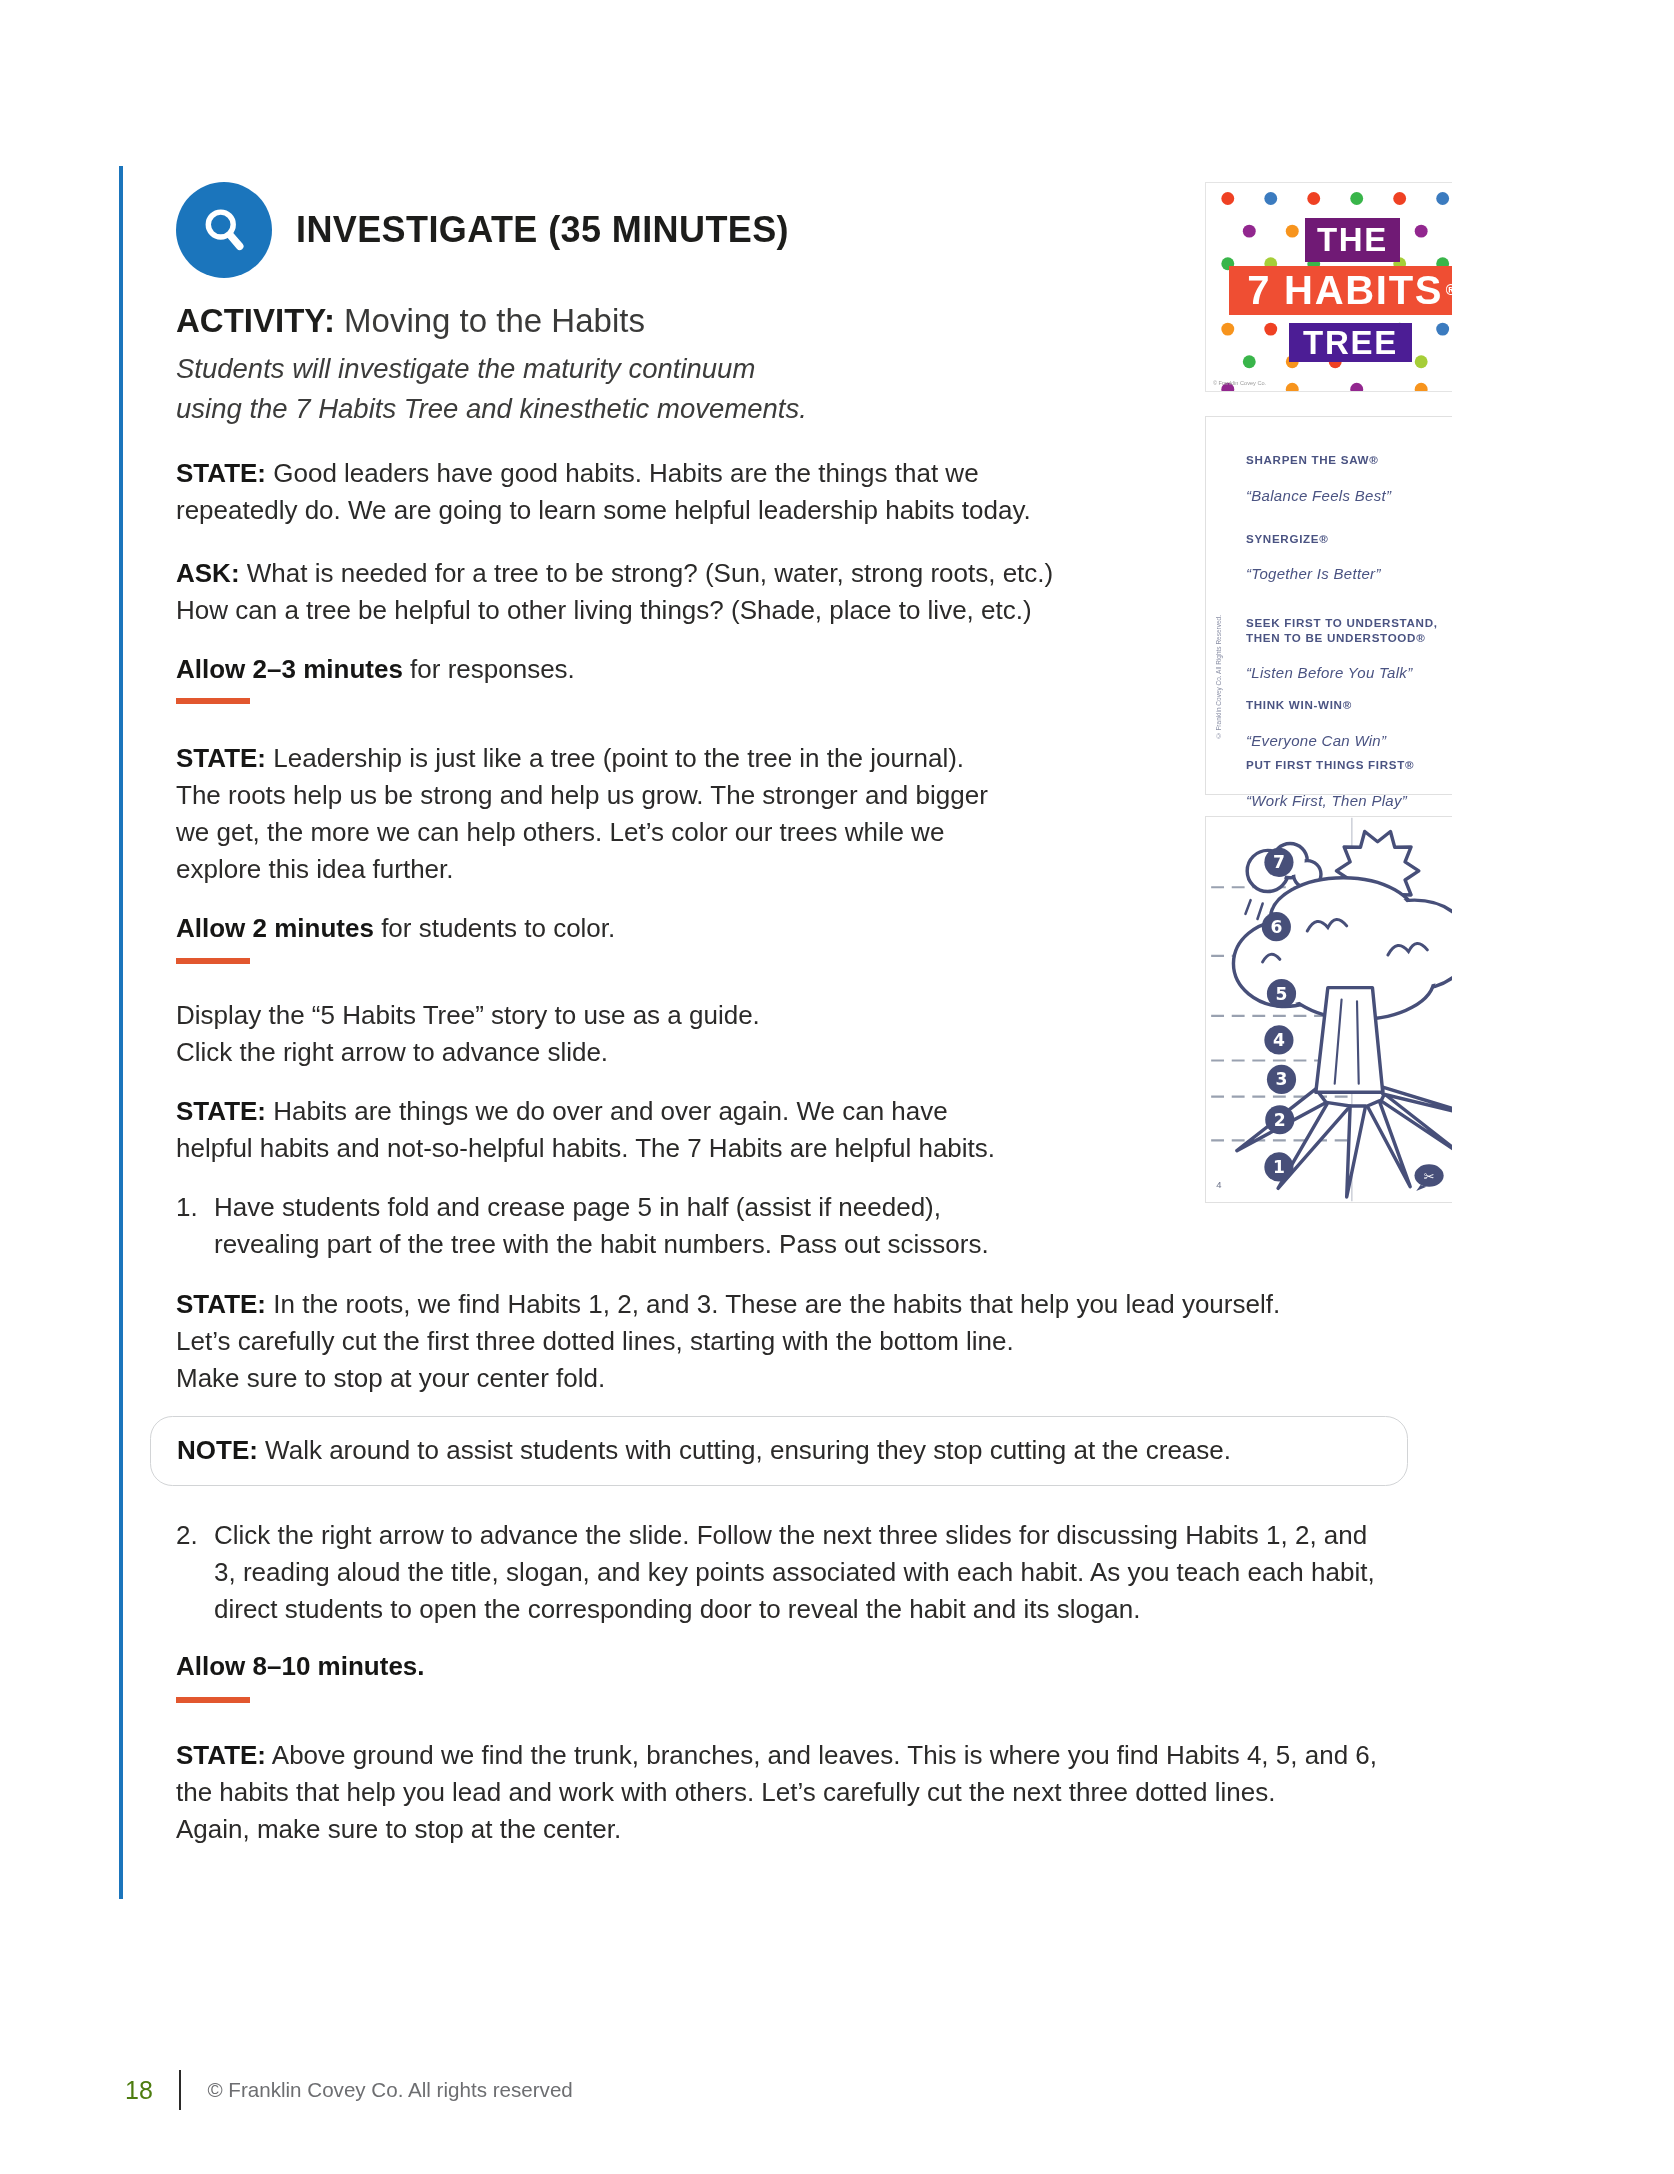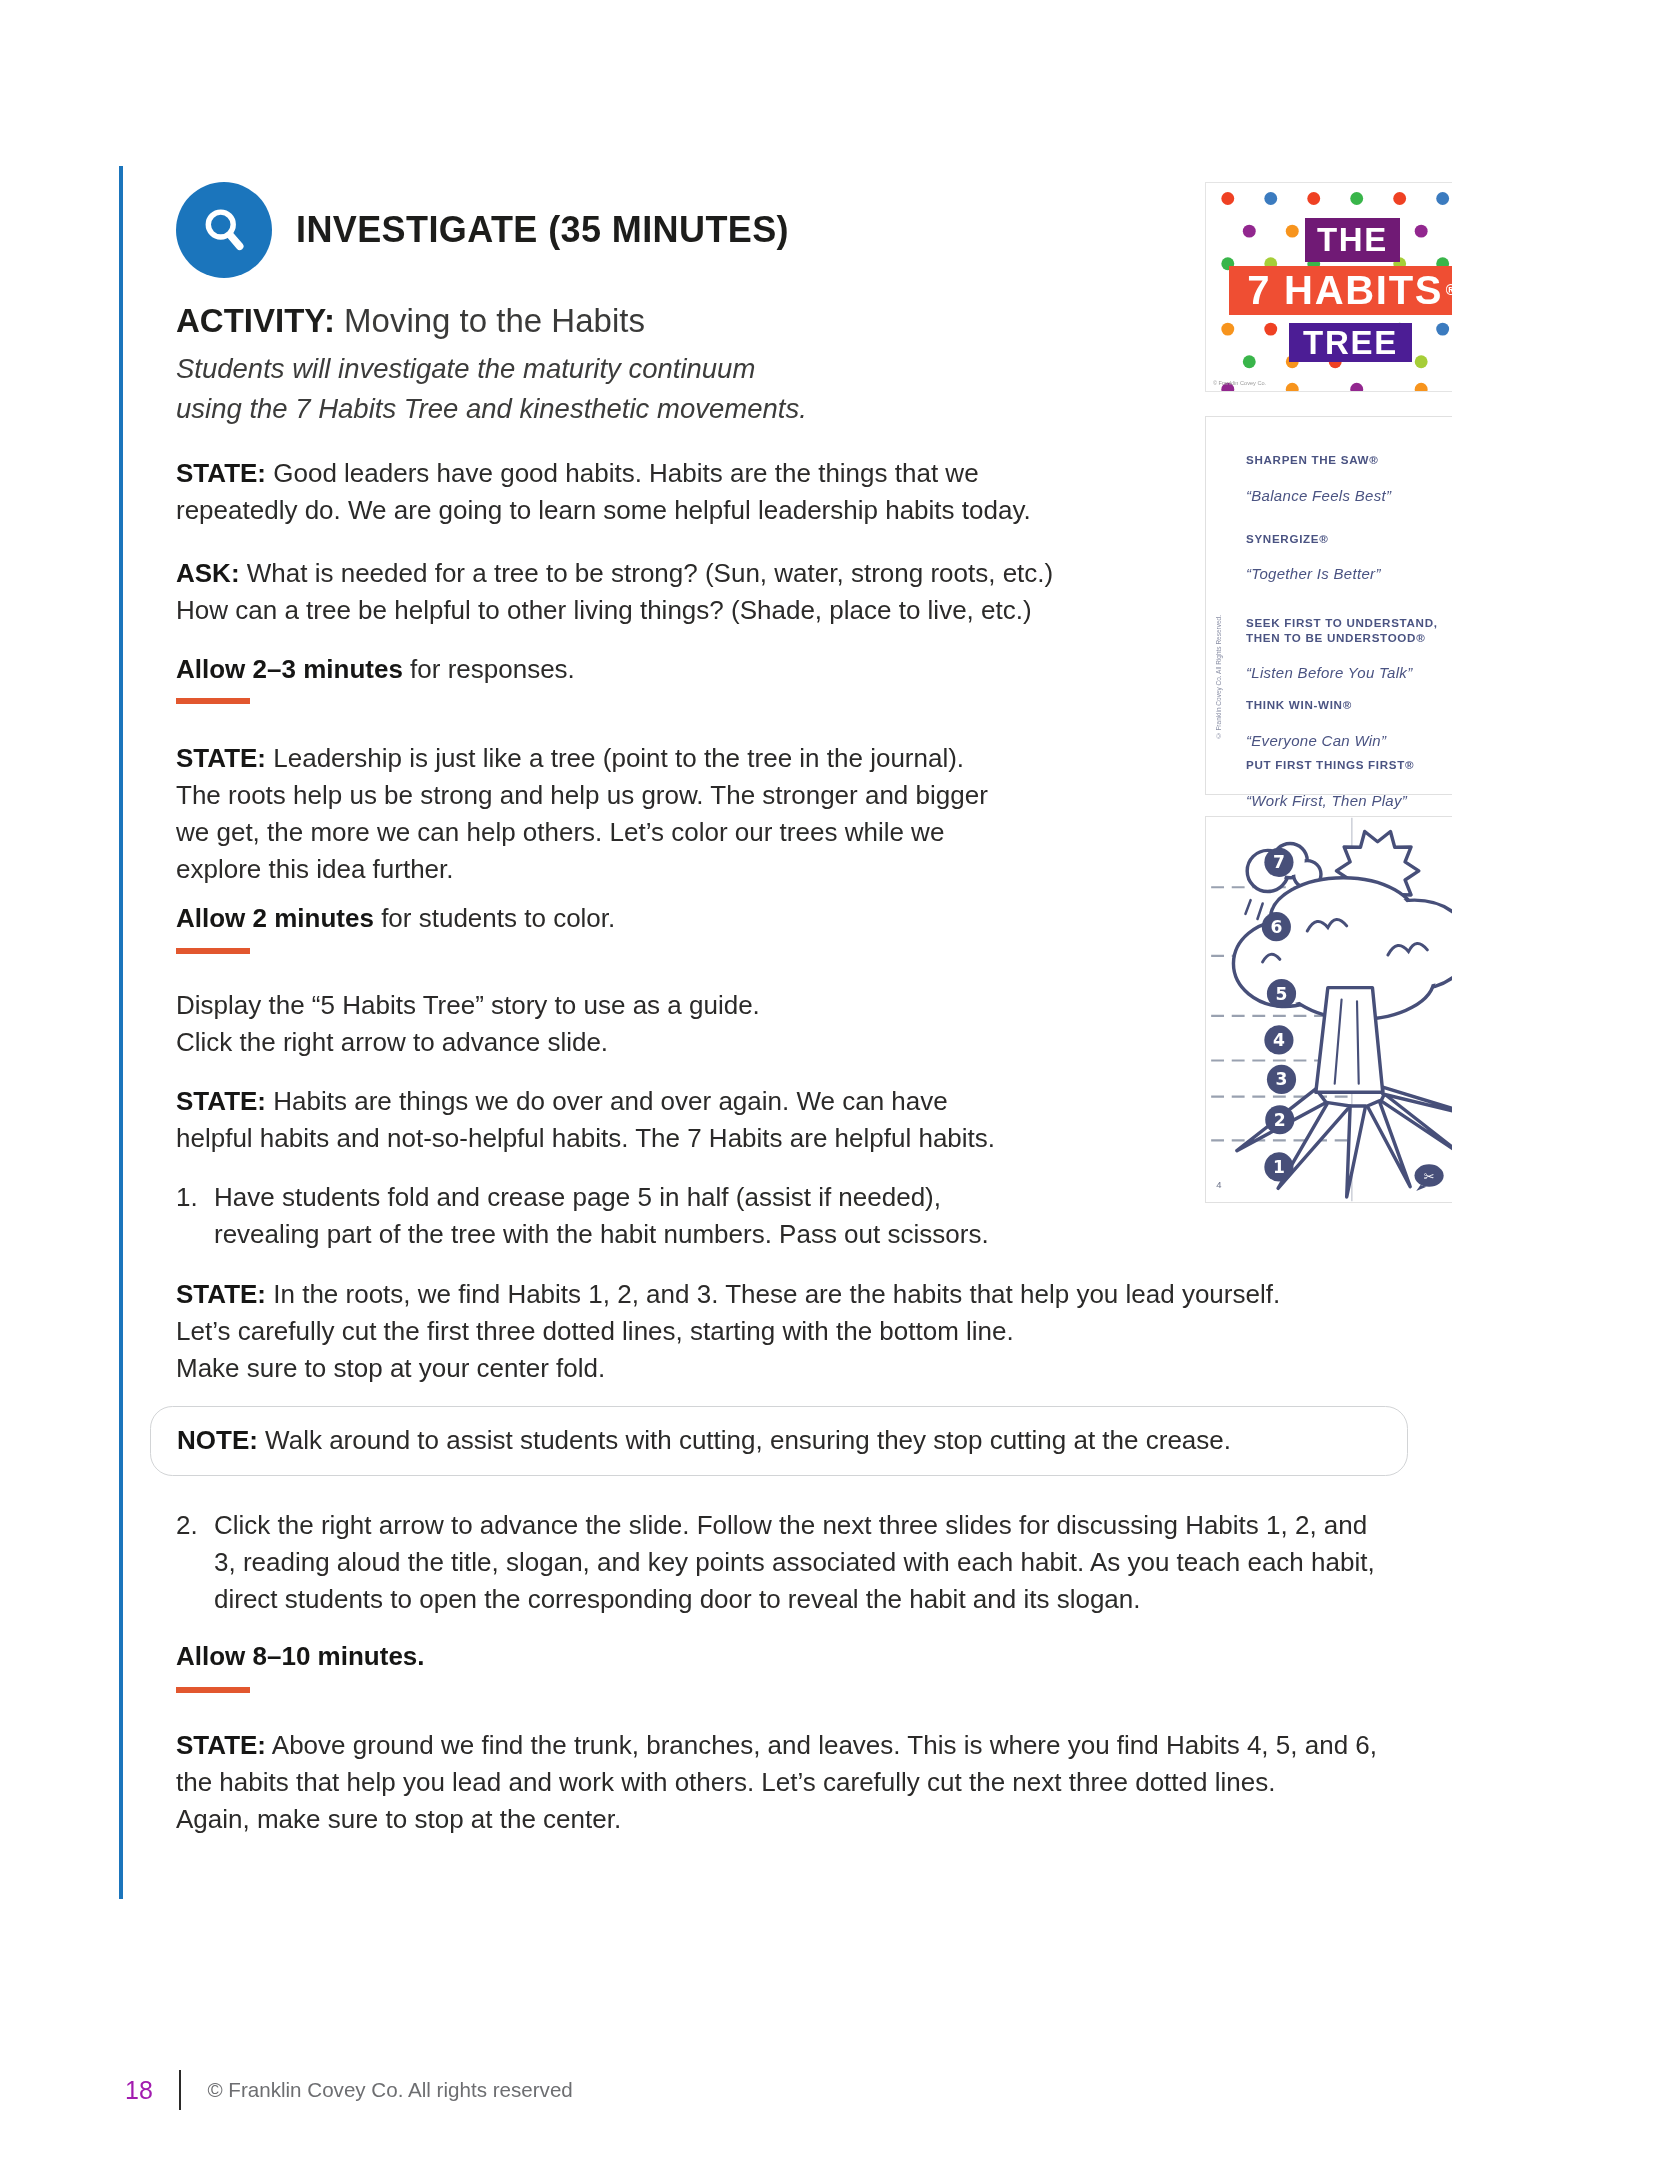--- a/index.html
+++ b/index.html
@@ -28,21 +28,21 @@
   .divider{width:74px;height:6px;background:#e2572e;}
 
   .list-item{display:flex;font-size:26px;line-height:37px;}
   .list-item .num{width:38px;flex:none;}
   .list-item .li-text{white-space:pre-line;flex:1;}
 
   .note-box{border:1.7px solid #d2d4d6;border-radius:22.4px;padding:15.5px 26px;
             margin-left:-26px;width:1258px;box-sizing:border-box;}
 
   .footer{position:absolute;left:125px;top:2070px;display:flex;align-items:center;}
-  .footer .pgnum{font-size:25px;color:#a21caf;}
+  .footer .pgnum{font-size:25px;color:#4d7c0f;}
   .footer .fdiv{width:2.6px;height:40px;background:#2b2a29;margin:0 26px;}
   .footer .copy{font-size:20.6px;color:#6d6e71;}
 
   
   .slide-card{position:absolute;left:1205px;top:182px;width:304px;height:208px;
               background:#fff;border:0.9px solid #e4e4e4;overflow:hidden;}
   .slide-card .band{position:absolute;display:flex;align-items:center;justify-content:center;
                     color:#fff;font-weight:700;}
   .band-the{left:99px;top:35px;width:95px;height:44px;background:#701a75;font-size:33px;letter-spacing:1.7px;}
   .band-7habits{left:23px;top:83px;width:247px;height:49px;background:#ef4e33;font-size:40px;letter-spacing:1.7px;}
@@ -96,21 +96,21 @@
     <div class="para" style="margin-bottom:26px"><span class="lbl">STATE:</span><span> Good leaders have good habits. Habits are the things that we
 repeatedly do. We are going to learn some helpful leadership habits today.</span></div>
 
 
     <div class="para" style="margin-bottom:22.4px"><span class="lbl">ASK:</span><span> What is needed for a tree to be strong? (Sun, water, strong roots, etc.)
 How can a tree be helpful to other living things? (Shade, place to live, etc.)</span></div>
 
     <div class="para" style="margin-bottom:10.3px"><span class="lbl">Allow 2–3 minutes</span><span> for responses.</span></div>
     <div class="divider" style="margin-bottom:36px"></div>
 
-    <div class="para" style="margin-bottom:12px"><span class="lbl">STATE:</span><span> Leadership is just like a tree (point to the tree in the journal).
+    <div class="para" style="margin-bottom:22px"><span class="lbl">STATE:</span><span> Leadership is just like a tree (point to the tree in the journal).
 The roots help us be strong and help us grow. The stronger and bigger
 we get, the more we can help others. Let’s color our trees while we
 explore this idea further.</span></div>
 
     <div class="para" style="margin-bottom:10.3px"><span class="lbl">Allow 2 minutes</span><span> for students to color.</span></div>
     <div class="divider" style="margin-bottom:33px"></div>
 
     <div class="para" style="margin-bottom:22.4px">Display the “5 Habits Tree” story to use as a guide.
 Click the right arrow to advance slide.</div>
 

